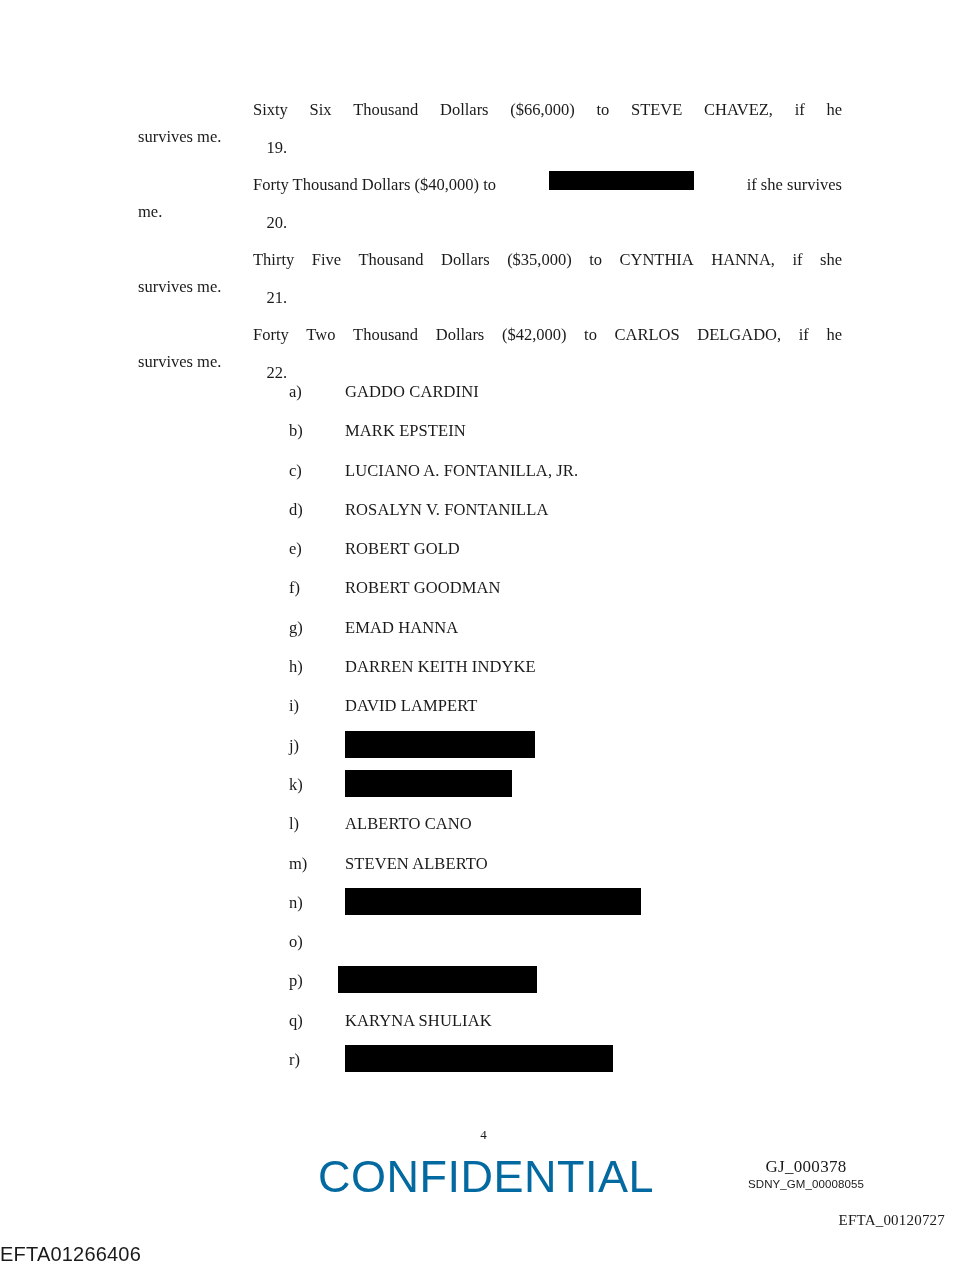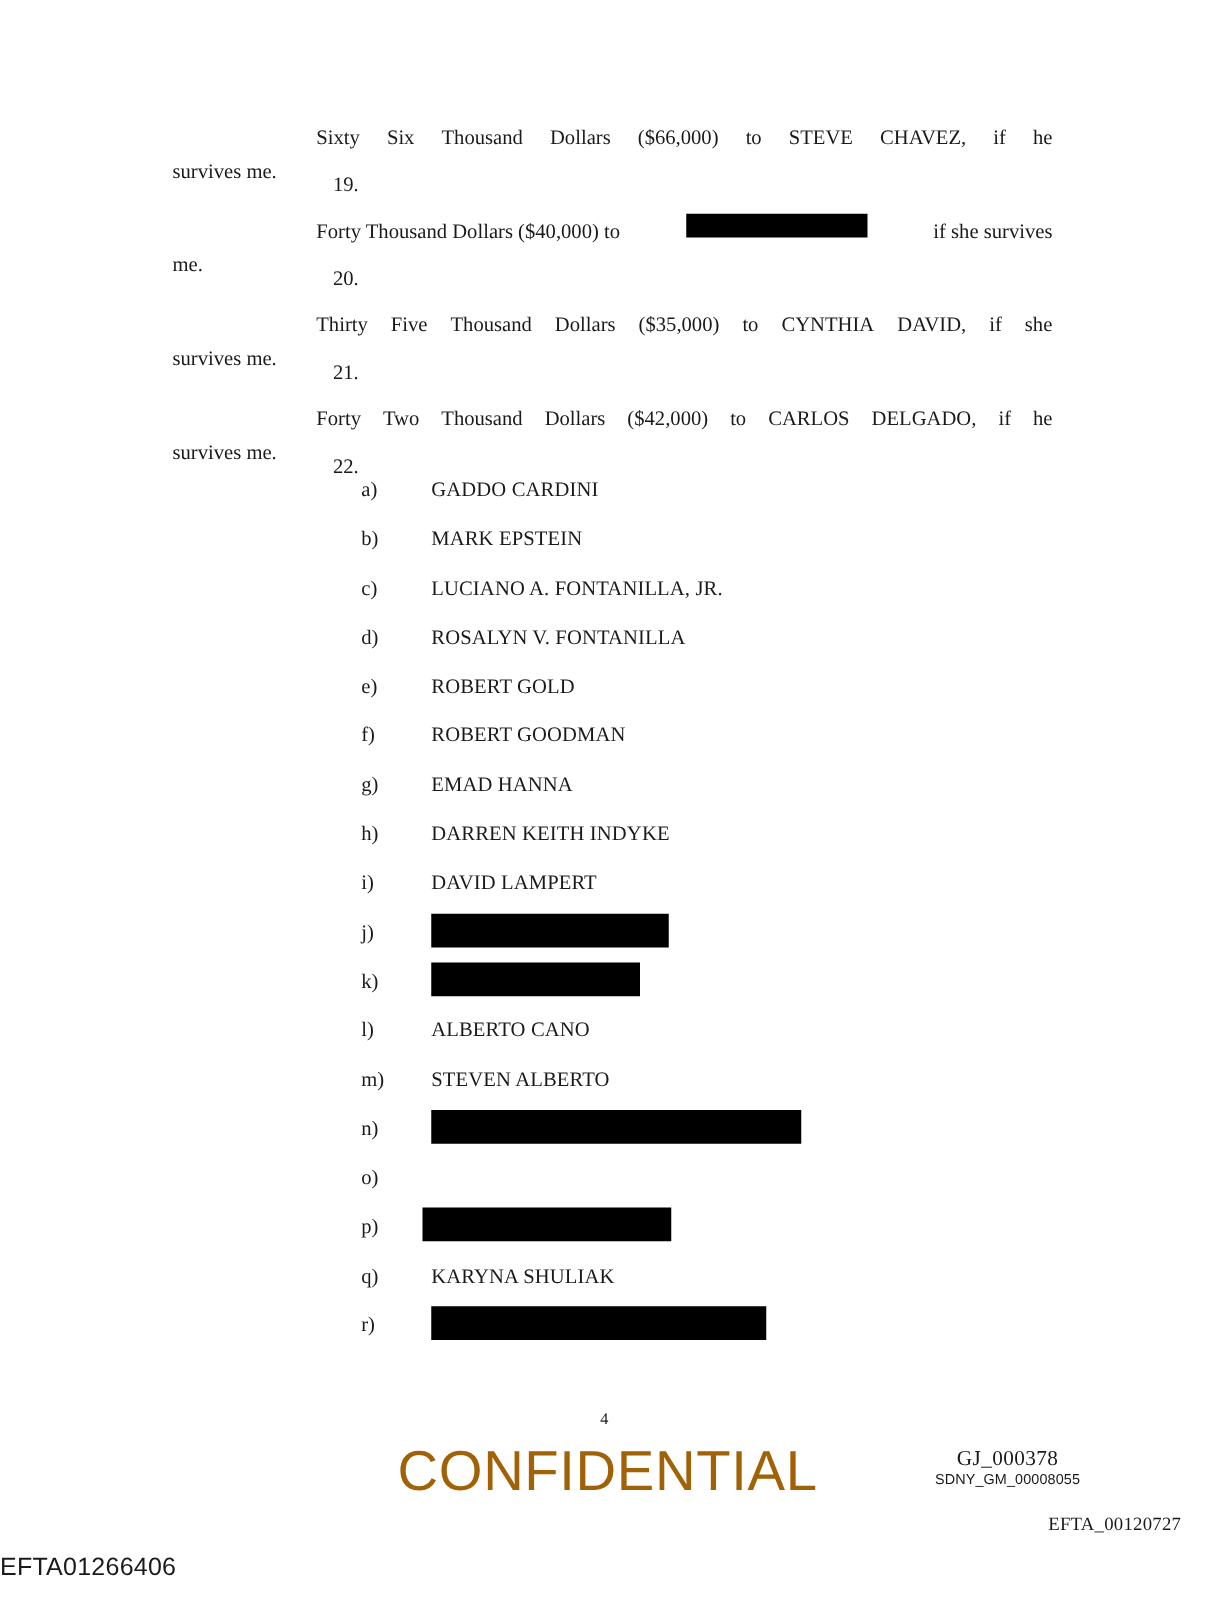--- a/index.html
+++ b/index.html
@@ -128,21 +128,21 @@
     text-align: center;
     font-size: 13px;
   }
   .confidential {
     position: absolute;
     left: 318px;
     top: 1154px;
     font-family: "Liberation Sans", "DejaVu Sans", sans-serif;
     font-size: 45px;
     letter-spacing: 0.5px;
-    color: #a16207;
+    color: #0369a1;
     line-height: 1;
   }
   .bates-gj {
     position: absolute;
     left: 716px;
     top: 1157px;
     width: 180px;
     text-align: center;
   }
   .bates-gj .primary {
@@ -217,21 +217,21 @@
       <div class="body">
         <div class="jline">
           <span class="num">21.</span>
           <span>Thirty</span>
           <span>Five</span>
           <span>Thousand</span>
           <span>Dollars</span>
           <span>($35,000)</span>
           <span>to</span>
           <span>CYNTHIA</span>
-          <span>DAVID,</span>
+          <span>HANNA,</span>
           <span>if</span>
           <span>she</span>
         </div>
       </div>
       <span class="tail">survives me.</span>
     </div>
 
     <div class="bequest">
       <div class="body">
         <div class="jline">

